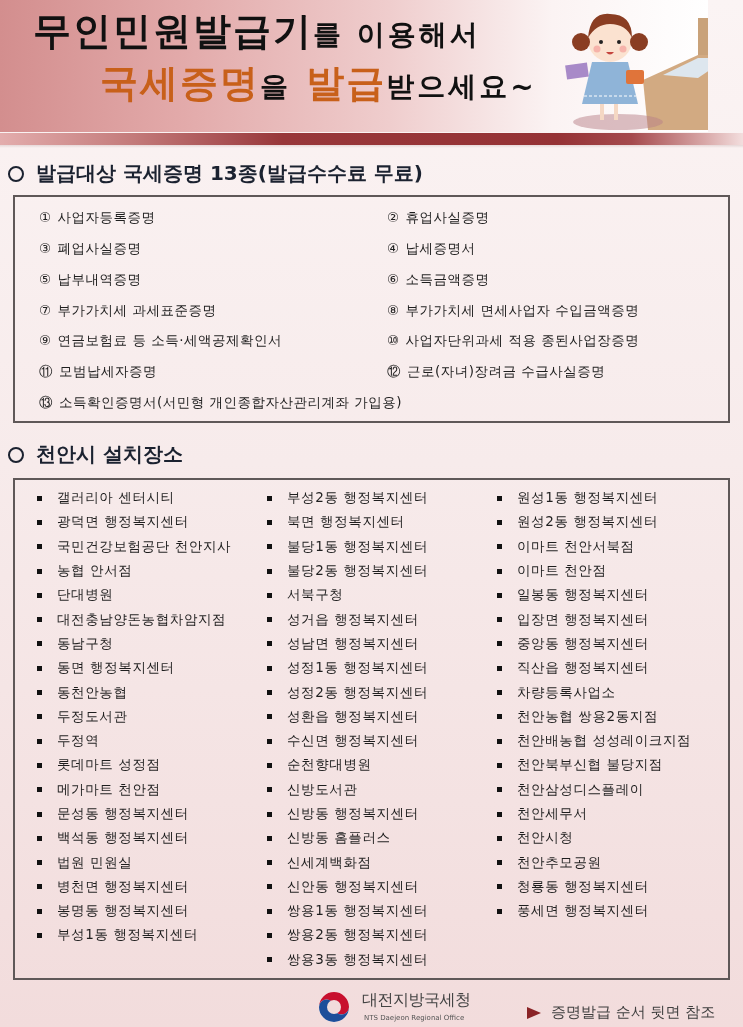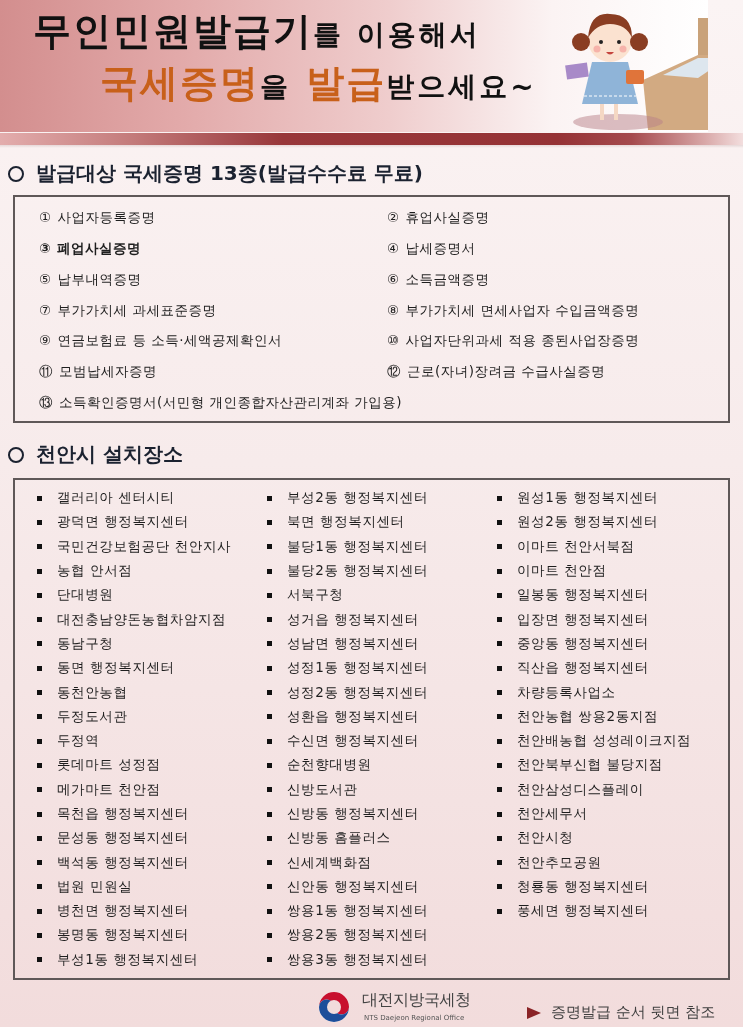--- a/index.html
+++ b/index.html
@@ -141,21 +141,21 @@
 
 <div class="section-heading" style="top:160px;">
   <span class="circle"></span>
   <span>발급대상 국세증명 13종(발급수수료 무료)</span>
 </div>
 
 <div class="box cert-box">
   <div class="cert-item" style="left:24px; top:12px;"><span class="num">①</span><span>사업자등록증명</span></div>
   <div class="cert-item" style="left:372px; top:12px;"><span class="num">②</span><span>휴업사실증명</span></div>
 
-  <div class="cert-item" style="left:24px; top:43px;font-weight:bold;"><span class="num">③</span><span>폐업사실증명</span></div>
+  <div class="cert-item" style="left:24px; top:43px;"><span class="num">③</span><span>폐업사실증명</span></div>
   <div class="cert-item" style="left:372px; top:43px;"><span class="num">④</span><span>납세증명서</span></div>
 
   <div class="cert-item" style="left:24px; top:74px;"><span class="num">⑤</span><span>납부내역증명</span></div>
   <div class="cert-item" style="left:372px; top:74px;"><span class="num">⑥</span><span>소득금액증명</span></div>
 
   <div class="cert-item" style="left:24px; top:105px;"><span class="num">⑦</span><span>부가가치세 과세표준증명</span></div>
   <div class="cert-item" style="left:372px; top:105px;"><span class="num">⑧</span><span>부가가치세 면세사업자 수입금액증명</span></div>
 
   <div class="cert-item" style="left:372px; top:135px;"><span class="num">⑩</span><span>사업자단위과세 적용 종된사업장증명</span></div>
   <div class="cert-item" style="left:24px; top:135px;"><span class="num">⑨</span><span>연금보험료 등 소득·세액공제확인서</span></div>
@@ -218,24 +218,20 @@
         <span class="bullet"></span>
         <span>두정역</span>
       </div>
     <div class="loc-item">
         <span class="bullet"></span>
         <span>롯데마트 성정점</span>
       </div>
     <div class="loc-item">
         <span class="bullet"></span>
         <span>메가마트 천안점</span>
-      </div>
-    <div class="loc-item">
-        <span class="bullet"></span>
-        <span>목천읍 행정복지센터</span>
       </div>
     <div class="loc-item">
         <span class="bullet"></span>
         <span>문성동 행정복지센터</span>
       </div>
     <div class="loc-item">
         <span class="bullet"></span>
         <span>백석동 행정복지센터</span>
       </div>
     <div class="loc-item">

